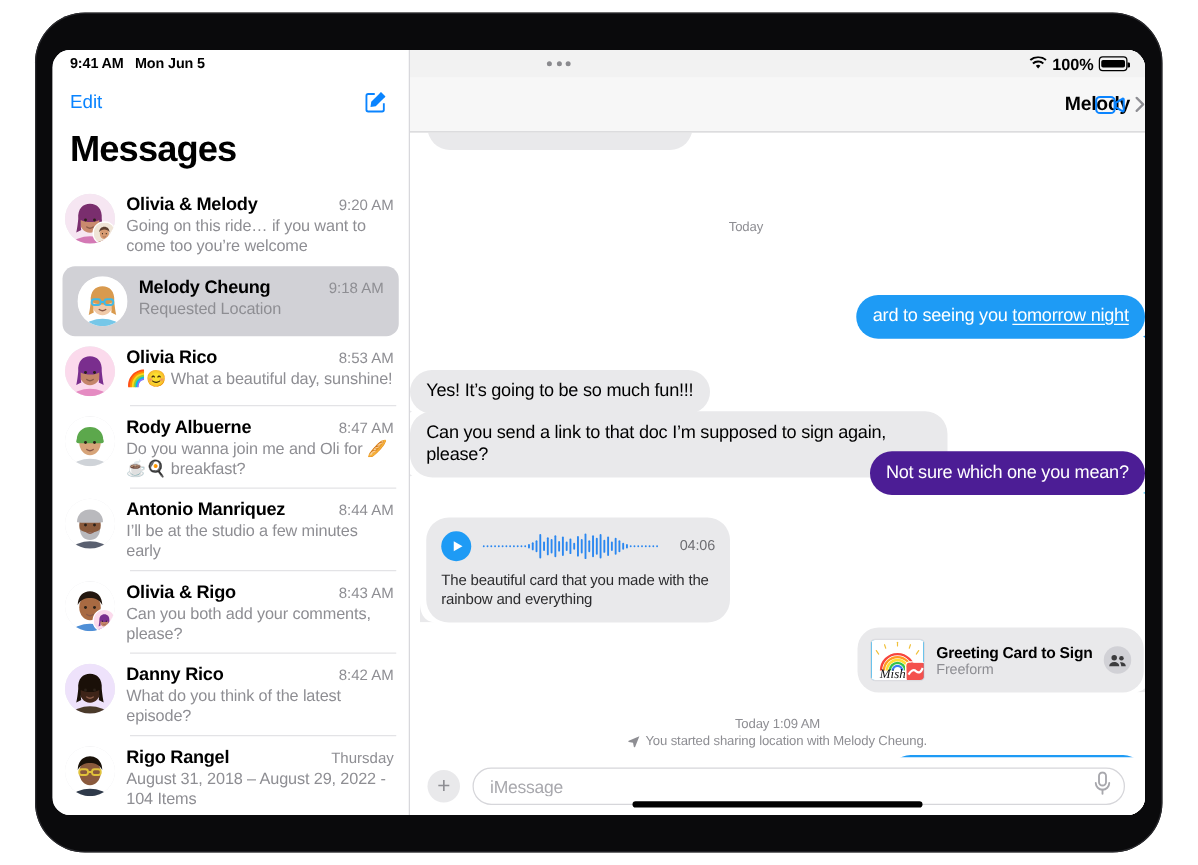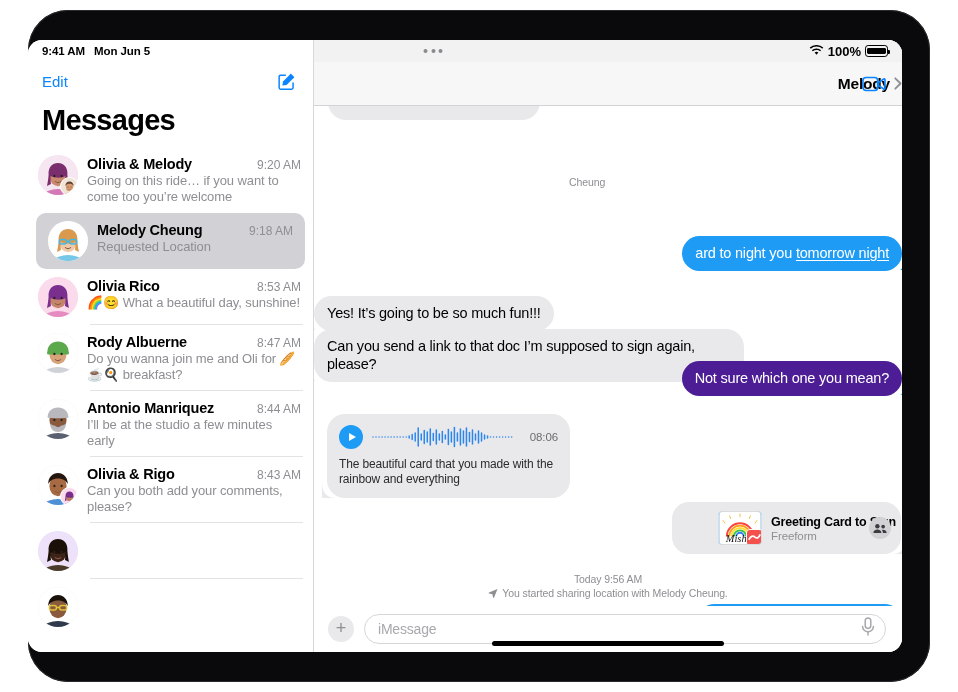--- a/index.html
+++ b/index.html
@@ -14,21 +14,21 @@
   #ipad-frame {
     position: absolute;
     left: 28px; top: 10px;
     width: 902px; height: 672px;
     background: #0a0a0c;
     border-radius: 40px;
     box-shadow: 0 0 0 1px #2a2a2e inset;
   }
   #ipad-screen {
     position: absolute;
-    left: 0; top: 30px;
+    left: 14px; top: 30px;
     width: 874px; height: 612px;
     background: #ffffff;
     border-radius: 14px;
     overflow: hidden;
     display: flex;
   }
   #bezel-dot {
     position: absolute;
     left: 21px; top: 338px;
     width: 9px; height: 11px;
@@ -297,21 +297,20 @@
   #freeform-card::after {
     content:''; position:absolute; right:-5px; bottom:0;
     width:14px; height:16px; background:#e9e9eb;
     clip-path: path('M0,16 C8,16 14,12 14,0 L14,16 Z');
   }
   .ff-thumb {
     width: 44px; height: 34px; flex: 0 0 44px;
     background: #0ea5e9; border-radius: 4px;
     position: relative; overflow: hidden;
     border: .5px solid #dcdce0;
-    margin-left: 36px;
   }
   .ff-thumb svg { width:100%; height:100%; display:block; }
   .ff-appicon {
     position: absolute; right: -2px; bottom: -2px;
     width: 17px; height: 17px; border-radius: 4px;
     overflow: hidden; border: 1.2px solid #fff;
   }
   .ff-text { flex: 1 1 auto; min-width: 0; }
   .ff-title { font-size: 12.5px; font-weight: bold; color: #000; letter-spacing:-.2px; white-space:nowrap; }
   .ff-sub { font-size: 11.5px; color: #8e8e93; margin-top: 1px; letter-spacing:-.1px;}
@@ -571,37 +570,51 @@
                 <path d="M20 34c-7 0-12 3-12 3v3h24v-3s-5-3-12-3z" fill="#4a3a2a"></path>
                 <ellipse cx="20" cy="21" rx="8.6" ry="10.2" fill="#3e2418"></ellipse>
                 <path d="M10.6 20c-.6-8 3.8-12 9.4-12s10 4 9.4 12c.5 6 1.6 11 1.6 11l-4-2c.6-4 .4-8 .4-8-2.6 2-10.2 2.4-14.8 0 0 0-.2 4 .4 8l-4 2s1.1-5 1.6-11z" fill="#1a1008"></path>
                 <g fill="#2b2118">
                   <circle cx="16.4" cy="21" r="1.15"></circle>
                   <circle cx="23.6" cy="21" r="1.15"></circle>
                 </g>
                 <path d="M17.4 26.6c1.6 1.2 3.6 1.2 5.2 0" fill="none" stroke="#8a5a48" stroke-width="1.1" stroke-linecap="round"></path>
               </svg>
             </div>
+            <div class="convo-body">
+              <div class="convo-top">
+                <span class="convo-name">Danny Rico</span>
+                <span class="convo-time">8:42 AM</span>
+              </div>
+              <div class="convo-preview">What do you think of the latest episode?</div>
+            </div>
             <span class="sep"></span>
           </div>
           <div class="convo">
             <div class="avatar">
               <svg viewBox="0 0 40 40">
                 <rect width="40" height="40" fill="#ffffff"></rect>
                 <path d="M20 34c-7 0-12 3-12 3v3h24v-3s-5-3-12-3z" fill="#2f3a4a"></path>
                 <ellipse cx="20" cy="21" rx="8.6" ry="10.2" fill="#8a5a3c"></ellipse>
                 <path d="M10.2 19c0-7 4.4-11 9.8-11s9.8 4 9.8 11c-2-4.2-6-5.6-9.8-5.6S12.2 14.8 10.2 19z" fill="#1a120a"></path>
                 <g fill="none" stroke="#e0c23a" stroke-width="1.5">
                   <rect x="11.4" y="18.4" width="7" height="4.6" rx="2"></rect>
                   <rect x="21.6" y="18.4" width="7" height="4.6" rx="2"></rect>
                   <path d="M18.4 20.6h3.2"></path>
                 </g>
                 <path d="M17.4 26.6c1.6 1.2 3.6 1.2 5.2 0" fill="none" stroke="#8a5a48" stroke-width="1.1" stroke-linecap="round"></path>
               </svg>
             </div>
+            <div class="convo-body">
+              <div class="convo-top">
+                <span class="convo-name">Rigo Rangel</span>
+                <span class="convo-time">Thursday</span>
+              </div>
+              <div class="convo-preview">August 31, 2018 – August 29, 2022 - 104 Items</div>
+            </div>
           </div>
         </div>
     </div>
 
     <div id="convo-pane">
 
       <div id="pane-status">
         <div id="multitask-dots">
           <i></i>
             <i></i>
@@ -634,25 +647,25 @@
             <rect x="1" y="3" width="16" height="14" rx="3.4"></rect>
             <path d="M18 8.2l5.6-3.6a.8.8 0 0 1 1.3.7v9.4a.8.8 0 0 1-1.3.7L18 11.8z"></path>
           </svg>
         </span>
       </div>
 
       <div id="thread">
 
         <div id="peek-bubble"></div>
 
-        <div class="day-divider" style="left:255px; top:70px;">Cheung</div>
+        <div class="day-divider" style="left:255px; top:70px;">Today</div>
 
         <div class="row" style="right:0; top:130px;">
           <div class="bubble me">
-            <span>ard to night you </span><u>tomorrow night</u>
+            <span>ard to seeing you </span><u>tomorrow night</u>
           </div>
         </div>
 
         <div class="row" style="left:0; top:190px;">
           <div class="bubble them">Yes! It’s going to be so much fun!!!</div>
         </div>
 
         <div class="row" style="left:0; top:223px;">
           <div class="bubble them">Can you send a link to that doc I’m supposed to sign again, please?</div>
         </div>
@@ -710,21 +723,21 @@
                 <path d="M119 13v0"></path>
                   <path d="M122 13v0"></path>
                   <path d="M125 13v0"></path>
                   <path d="M128 13v0"></path>
                 <path d="M131 13v0"></path>
                   <path d="M134 13v0"></path>
                   <path d="M137 13v0"></path>
                   <path d="M140 13v0"></path>
               </g>
             </svg>
-            <span class="audio-dur">08:06</span>
+            <span class="audio-dur">04:06</span>
           </div>
           <div class="audio-transcript">The beautiful card that you made with the rainbow and everything</div>
         </div>
 
         <div id="freeform-card">
           <div class="ff-thumb">
             <svg viewBox="0 0 44 34">
               <rect width="44" height="34" fill="#fff"></rect>
               <g fill="none" stroke-width="2">
                 <path d="M8 26 A14 14 0 0 1 36 26" stroke="#f7453c"></path>
@@ -757,21 +770,21 @@
             <svg width="14" height="11" viewBox="0 0 16 12" fill="#3c3c3e">
               <circle cx="5" cy="3.4" r="2.5"></circle>
                 <circle cx="11.6" cy="3.8" r="2.1"></circle>
               <path d="M.4 11.2c0-2.5 2-4 4.6-4s4.6 1.5 4.6 4z"></path>
               <path d="M10.2 7.6c2.6-.5 5.4.8 5.4 3.6h-4.2c0-1.4-.45-2.7-1.2-3.6z"></path>
             </svg>
           </span>
         </div>
 
         <div id="loc-note">
-          <div>Today 9:56 AM</div>
+          <div>Today 1:09 AM</div>
           <div class="ln2">
             <svg width="10" height="10" viewBox="0 0 12 12" fill="#8e8e93">
                 <path d="M11.4 1.1 1.2 5.4c-.6.25-.5 1.1.1 1.2l4 .8.8 4c.12.6.97.7 1.2.1L11.4 1.1z"></path>
               </svg>
             <span>You started sharing location with Melody Cheung.</span>
           </div>
         </div>
 
         <div class="row" style="right:0; top:498px;">
           <div class="bubble me">Of course! Thanks for asking</div>

